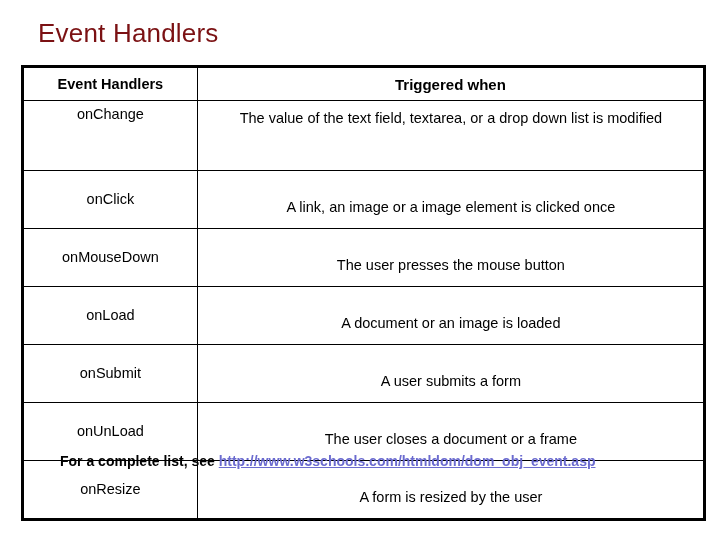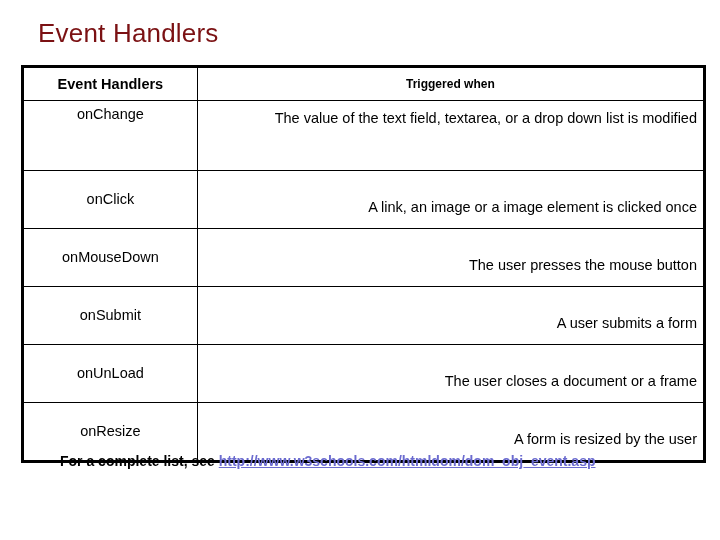--- a/index.html
+++ b/index.html
@@ -62,34 +62,34 @@
   }
 
   #event-table thead th {
     font-weight: bold;
     text-align: center;
     height: 32px;
     padding: 0 6px;
   }
 
   #event-table thead th.th-event { font-size: 14.5px; }
-  #event-table thead th.th-desc  { font-size: 12px; }
+  #event-table thead th.th-desc  { font-size: 15px; }
 
   #event-table tbody td {
     height: 33px;
   }
 
   #event-table tbody td.cell-event {
     text-align: center;
     padding: 4px 4px;
     white-space: nowrap;
   }
 
   #event-table tbody td.cell-desc {
-    text-align: right;
+    text-align: center;
     padding: 20px 6px 4px 7px;
   }
 
   #event-table tbody tr.row-tall td {
     height: 58px;
   }
   #event-table tbody tr.row-tall td.cell-event {
     vertical-align: top;
   }
   #event-table tbody tr.row-tall td.cell-desc {
@@ -141,20 +141,24 @@
       </tr>
       <tr>
         <td class="cell-event">onClick</td>
         <td class="cell-desc">A link, an image or a image element is clicked once</td>
       </tr>
       <tr>
         <td class="cell-event">onMouseDown</td>
         <td class="cell-desc">The user presses the mouse button</td>
       </tr>
       <tr>
+        <td class="cell-event">onLoad</td>
+        <td class="cell-desc">A document or an image is loaded</td>
+      </tr>
+      <tr>
         <td class="cell-event">onSubmit</td>
         <td class="cell-desc">A user submits a form</td>
       </tr>
       <tr>
         <td class="cell-event">onUnLoad</td>
         <td class="cell-desc">The user closes a document or a frame</td>
       </tr>
       <tr>
         <td class="cell-event">onResize</td>
         <td class="cell-desc">A form is resized by the user</td>

